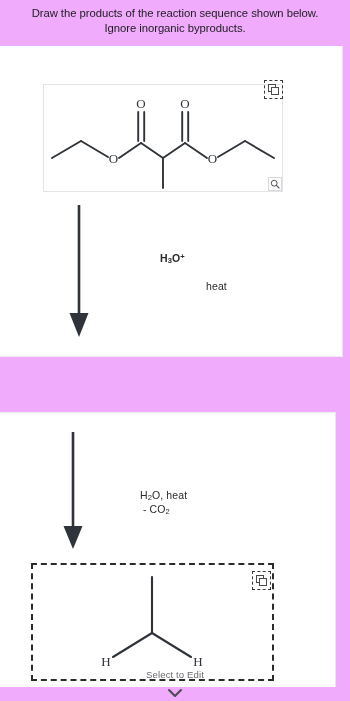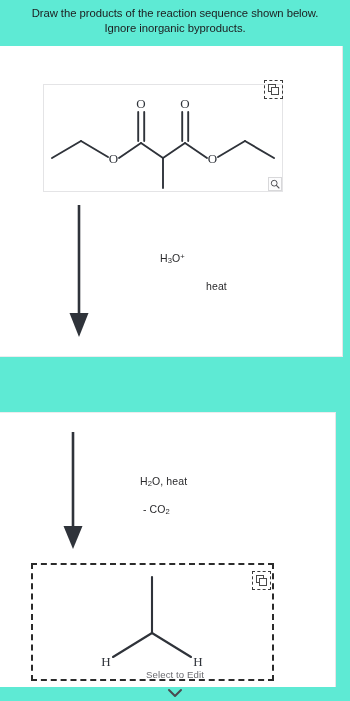--- a/index.html
+++ b/index.html
@@ -7,21 +7,21 @@
     width: 350px;
     height: 701px;
     background: #ffffff;
     font-family: "Liberation Sans", sans-serif;
     overflow: hidden;
   }
   #page {
     position: relative;
     width: 350px;
     height: 701px;
-    background: #5eead4;
+    background: #f0abfc;
   }
 
   
   .prompt {
     position: absolute;
     left: 0; top: 6px;
     width: 350px;
     text-align: center;
     font-size: 11.3px;
     line-height: 15px;
@@ -125,23 +125,23 @@
   .rxn-arrow svg { display: block; }
 
   
   .reagent {
     position: absolute;
     font-size: 10.5px;
     color: #2a2a2c;
     letter-spacing: 0.1px;
     white-space: nowrap;
   }
-  #reagent-1a { left: 160px; top: 252px; }
+  #reagent-1a { left: 160px; top: 252px; font-weight: bold; }
   #reagent-1b { left: 162px; top: 280px; margin-left: 44px; }
-  #reagent-2a { left: 140px; top: 475px; }
+  #reagent-2a { left: 140px; top: 489px; }
   #reagent-2b { left: 143px; top: 503px; text-align: center; }
   .reagent sub { font-size: 7.6px; vertical-align: -0.18em; }
   .reagent sup { font-size: 7.6px; vertical-align: 0.38em; }
 
   
   #select-to-edit {
     position: absolute;
     left: 0; top: 669px;
     width: 350px;
     text-align: center;

